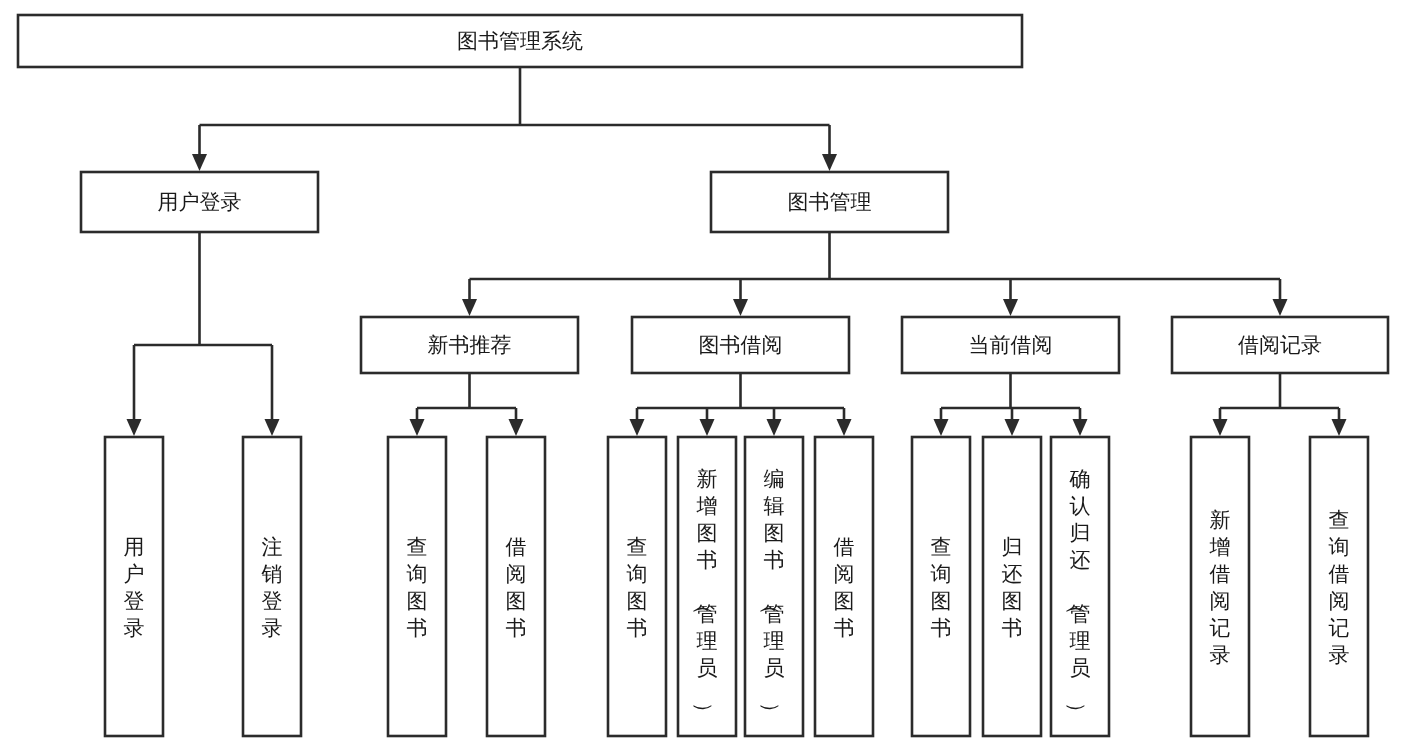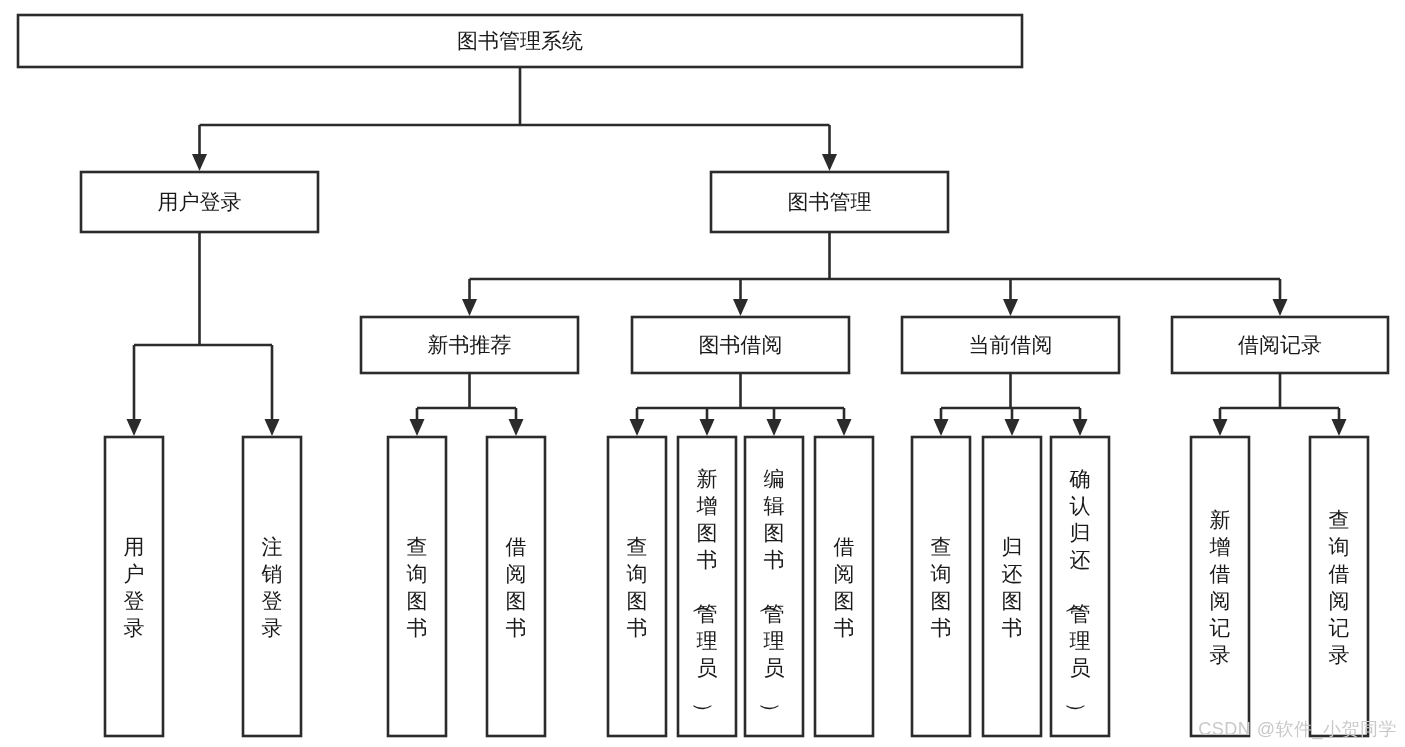--- a/index.html
+++ b/index.html
@@ -201,14 +201,13 @@
         <g>
           <rect x="1191" y="437" width="58" height="299" class="node-box"></rect>
           <text x="1220" y="526.56" class="node-label-v"><tspan x="1220" dy="0">新</tspan><tspan x="1220" dy="27">增</tspan><tspan x="1220" dy="27">借</tspan><tspan x="1220" dy="27">阅</tspan><tspan x="1220" dy="27">记</tspan><tspan x="1220" dy="27">录</tspan></text>
         </g>
         <g>
           <rect x="1310" y="437" width="58" height="299" class="node-box"></rect>
           <text x="1339" y="526.56" class="node-label-v"><tspan x="1339" dy="0">查</tspan><tspan x="1339" dy="27">询</tspan><tspan x="1339" dy="27">借</tspan><tspan x="1339" dy="27">阅</tspan><tspan x="1339" dy="27">记</tspan><tspan x="1339" dy="27">录</tspan></text>
         </g>
       </g>
   </svg>
-  <div class="watermark">CSDN @软件_小贺同学</div>
 </div>
 
 </body></html>

